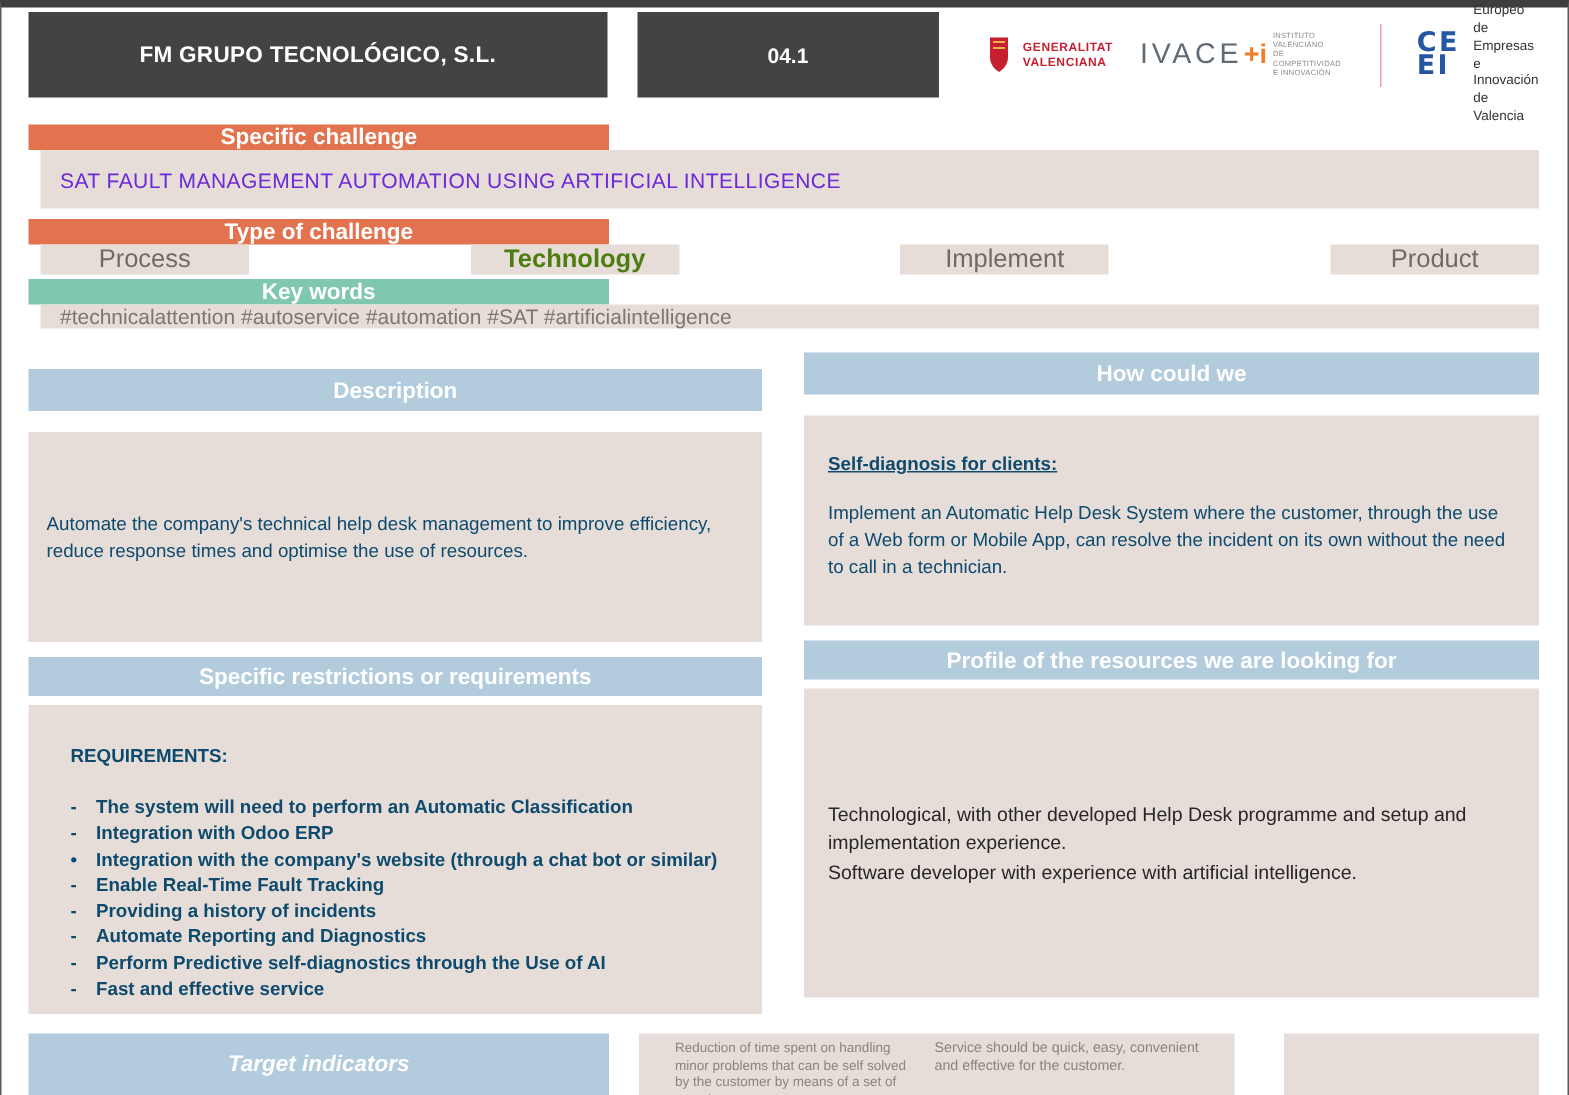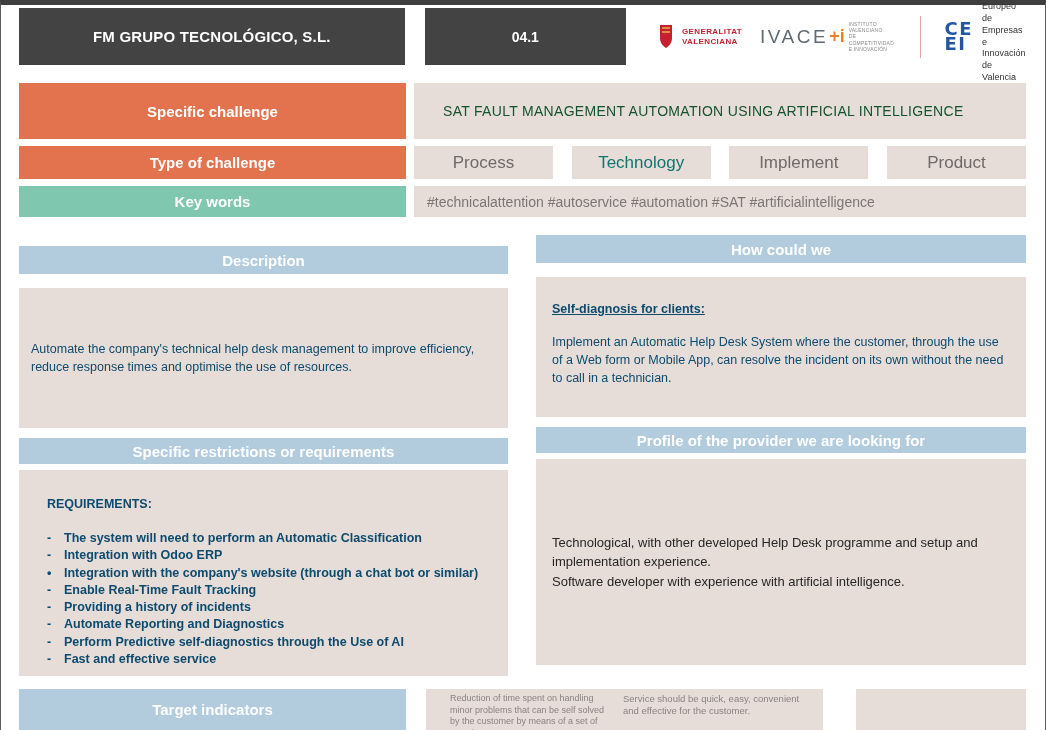--- a/index.html
+++ b/index.html
@@ -24,32 +24,32 @@
   .ivace-logo{ display:flex; align-items:center; margin-left:18px; }
   .ivace-brand{ font-size:19px; color:#5e6a74; letter-spacing:2.5px; }
   .ivace-plus{ font-size:18px; color:#f07e26; font-weight:bold; margin-left:1px; }
   .ivace-sub{ font-size:5px; color:#8a8a8a; line-height:1.25; margin-left:4px; letter-spacing:0.2px; }
   .logo-divider{ width:1px; height:42px; background:#e4a3a8; margin:0 24px 0 26px; }
   .ceei-logo{ display:flex; align-items:center; gap:9px; }
   .ceei-mark{ display:flex; flex-direction:column; color:#2456a4; font-weight:800; font-size:18px; line-height:0.8; letter-spacing:1.5px; font-family:"DejaVu Sans", sans-serif; }
   .ceei-text{ font-size:9px; color:#333; line-height:1.3; }
 
   
-  .label-row{ display:flex; align-items:stretch; }
+  .label-row{ display:flex; align-items:stretch;flex-direction:column; }
   .row-challenge{ height:56px; margin-bottom:7px; }
   .row-type{ height:33px; margin-bottom:7px; }
   .row-keywords{ height:31px; margin-bottom:18px; }
   .label-box{ width:387px; color:#fff; font-weight:bold; font-size:15px; display:flex; align-items:center; justify-content:center; }
   .label-orange{ background:#e2734e; }
   .label-teal{ background:#7fc7ae; }
   .beige{ background:#e7ddd8; }
-  .title-box{ flex:1; margin-left:8px; color:#14532d; font-size:14px; display:flex; align-items:center; padding-left:29px; letter-spacing:0.3px; }
+  .title-box{ flex:1; margin-left:8px; color:#6d28d9; font-size:14px; display:flex; align-items:center; padding-left:13px; letter-spacing:0.3px; }
   .type-options{ flex:1; margin-left:8px; display:flex; justify-content:space-between; }
   .type-option{ width:139px; color:#6f6a66; font-size:17px; display:flex; align-items:center; justify-content:center; }
-  .type-option.selected{ font-weight:normal; color:#0f766e; }
+  .type-option.selected{ font-weight:bold; color:#4d7c0f; }
   .keywords-box{ flex:1; margin-left:8px; color:#7c7572; font-size:14px; display:flex; align-items:center; padding-left:13px; }
 
   
   .cols{ display:flex; gap:28px; }
   .col-left{ width:489px;margin-top:11px; }
   .col-right{ flex:1; }
   .col-header{ height:28px; background:#b2cbdd; color:#fff; font-weight:bold; font-size:15px; display:flex; align-items:center; justify-content:center; margin-bottom:14px; }
   .col-header-2{ height:26px; margin-bottom:6px; margin-top:10px; }
   .content-box{ background:#e7ddd8; color:#0c4a6e; font-size:12.5px; line-height:1.45; }
   .desc-box{ height:140px; display:flex; align-items:center; padding:0 12px; }
@@ -57,21 +57,21 @@
   .how-sub{ font-weight:bold; text-decoration:underline; margin-bottom:15px; }
   .req-box{ height:206px; padding:25px 14px 0 28px;font-weight:bold; }
   .req-intro{ margin-bottom:17px; }
   .req-list{ list-style:none; }
   .req-list li{ display:flex; line-height:1.38; }
   .req-marker{ width:17px; flex:none; }
   .profile-box{ height:206px; display:flex; flex-direction:column; justify-content:center; padding:0 16px; font-size:13px; line-height:1.5; color:#262626; }
 
   
   .targets-row{ display:flex; margin-top:13px; height:41px; align-items:stretch; }
-  .target-label{ width:387px; background:#b2cbdd; color:#fff; font-weight:bold; font-size:15px; display:flex; align-items:center; justify-content:center; }
+  .target-label{ width:387px; background:#b2cbdd; color:#fff; font-weight:bold; font-size:15px; display:flex; align-items:center; justify-content:center;font-style:italic; }
   .target-box{ color:#8a8380; font-size:9px; line-height:1.3; padding:4px 7px; overflow:hidden; }
   .target-box-1{ width:190px; margin-left:20px;padding-left:24px; }
   .target-box-2{ width:207px; font-size:9.5px; }
   .target-box-3{ width:170px; margin-left:33px; }
 </style>
 </head>
 <body>
 
 <div class="page">
 
@@ -182,21 +182,21 @@
         </ul>
       </div>
     </div>
 
     <div class="col-right">
       <div class="col-header">How could we</div>
       <div class="content-box how-box">
         <div class="how-sub">Self-diagnosis for clients:</div>
         <div>Implement an Automatic Help Desk System where the customer, through the use of a Web form or Mobile App, can resolve the incident on its own without the need to call in a technician.</div>
       </div>
-      <div class="col-header col-header-2">Profile of the provider we are looking for</div>
+      <div class="col-header col-header-2">Profile of the resources we are looking for</div>
       <div class="content-box profile-box">
         <div>Technological, with other developed Help Desk programme and setup and implementation experience.</div>
         <div>Software developer with experience with artificial intelligence.</div>
       </div>
     </div>
   </div>
 
   <div class="targets-row">
     <div class="target-label">Target indicators</div>
     <div class="beige target-box target-box-1">Reduction of time spent on handling minor problems that can be self solved by the customer by means of a set of questions.</div>

